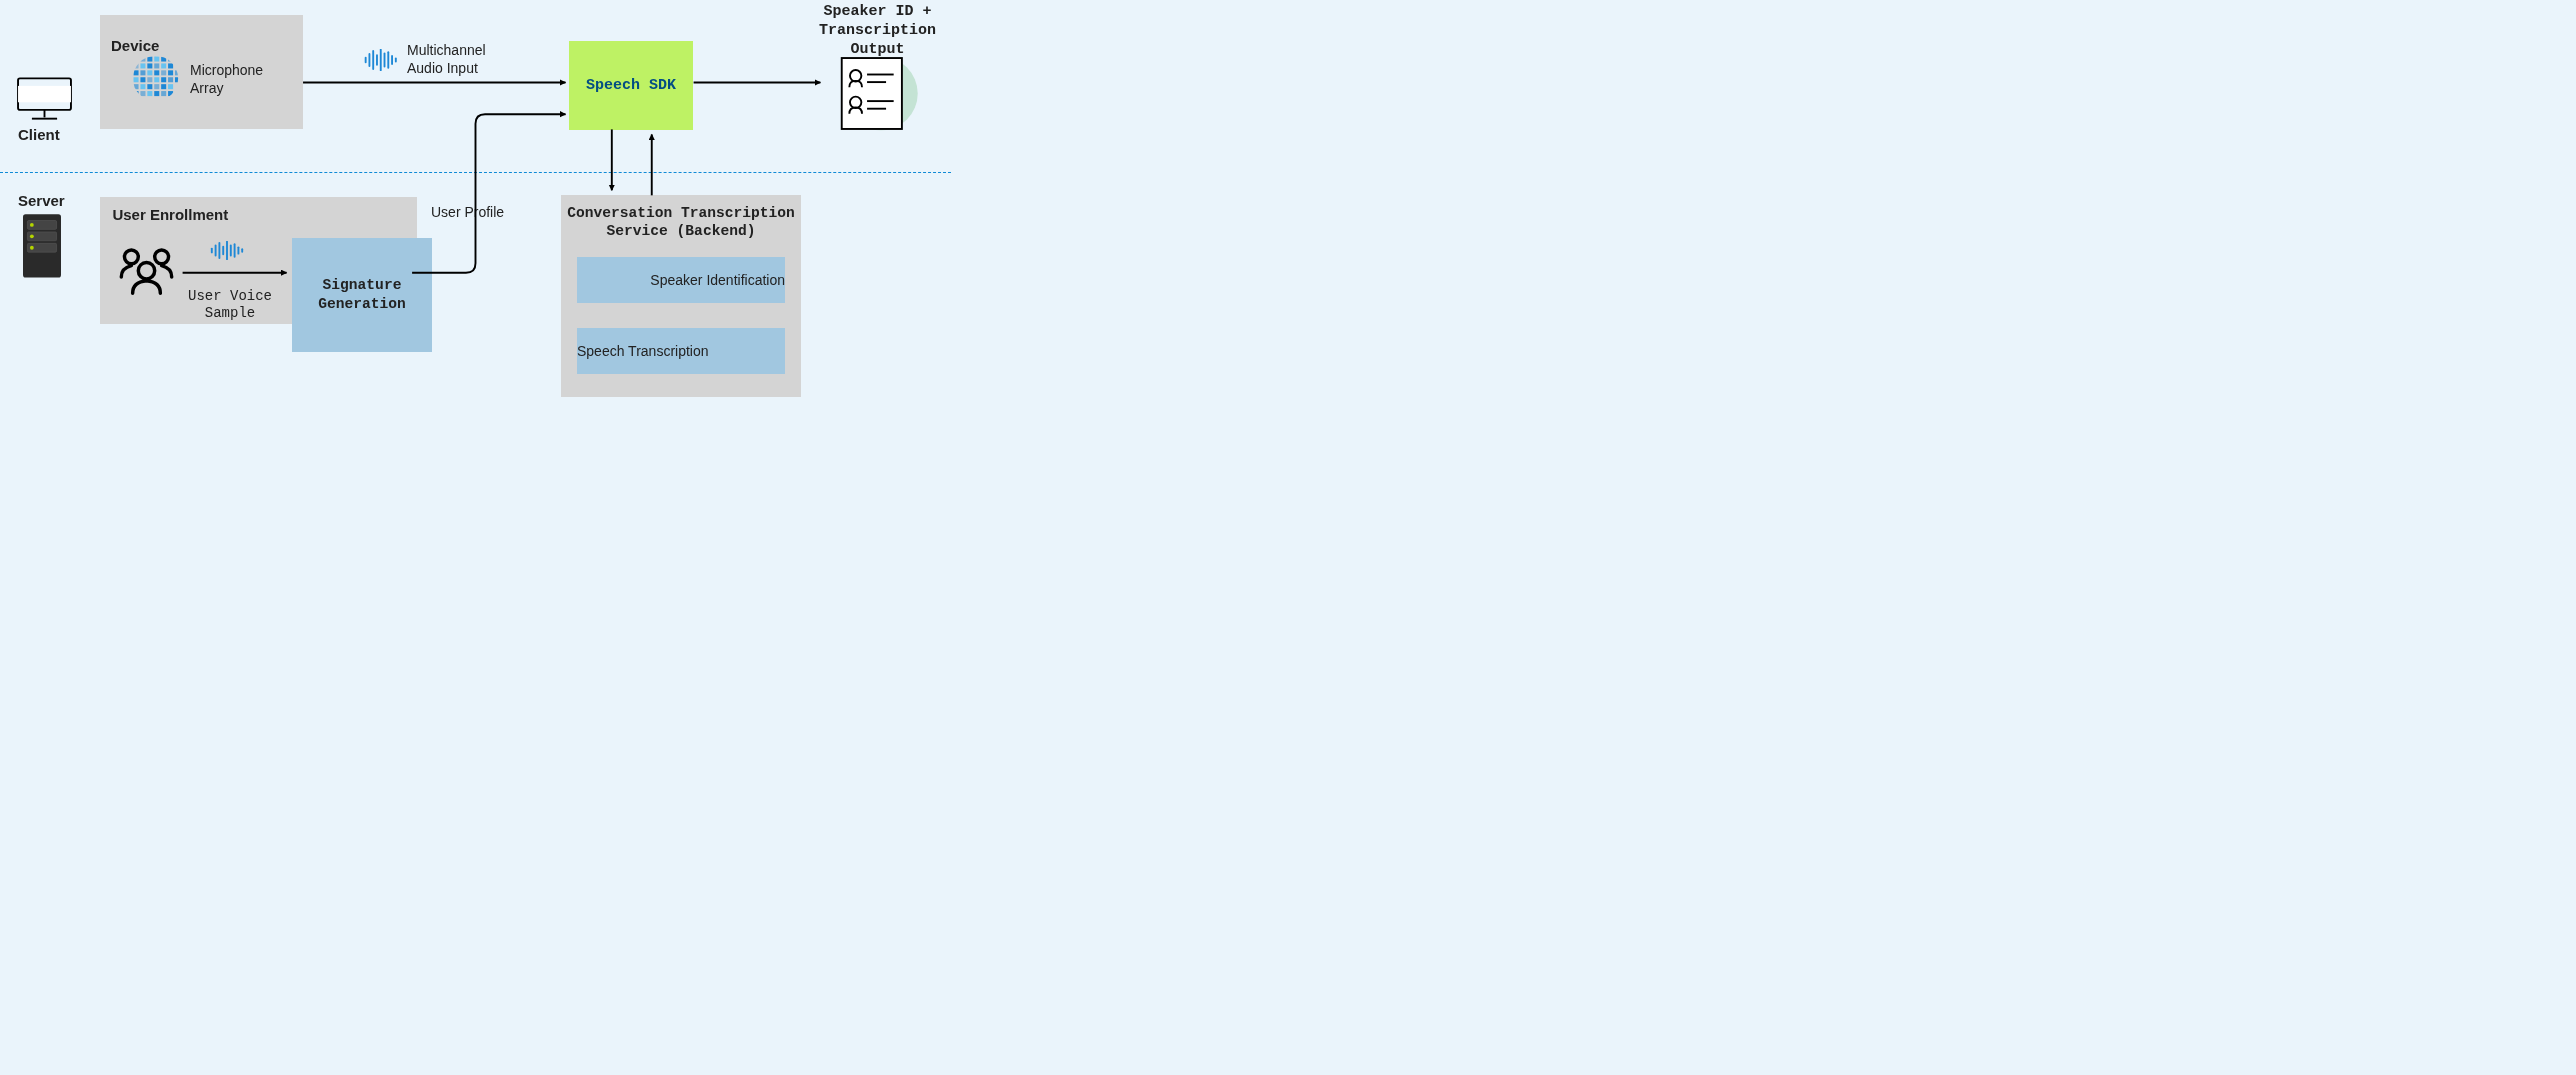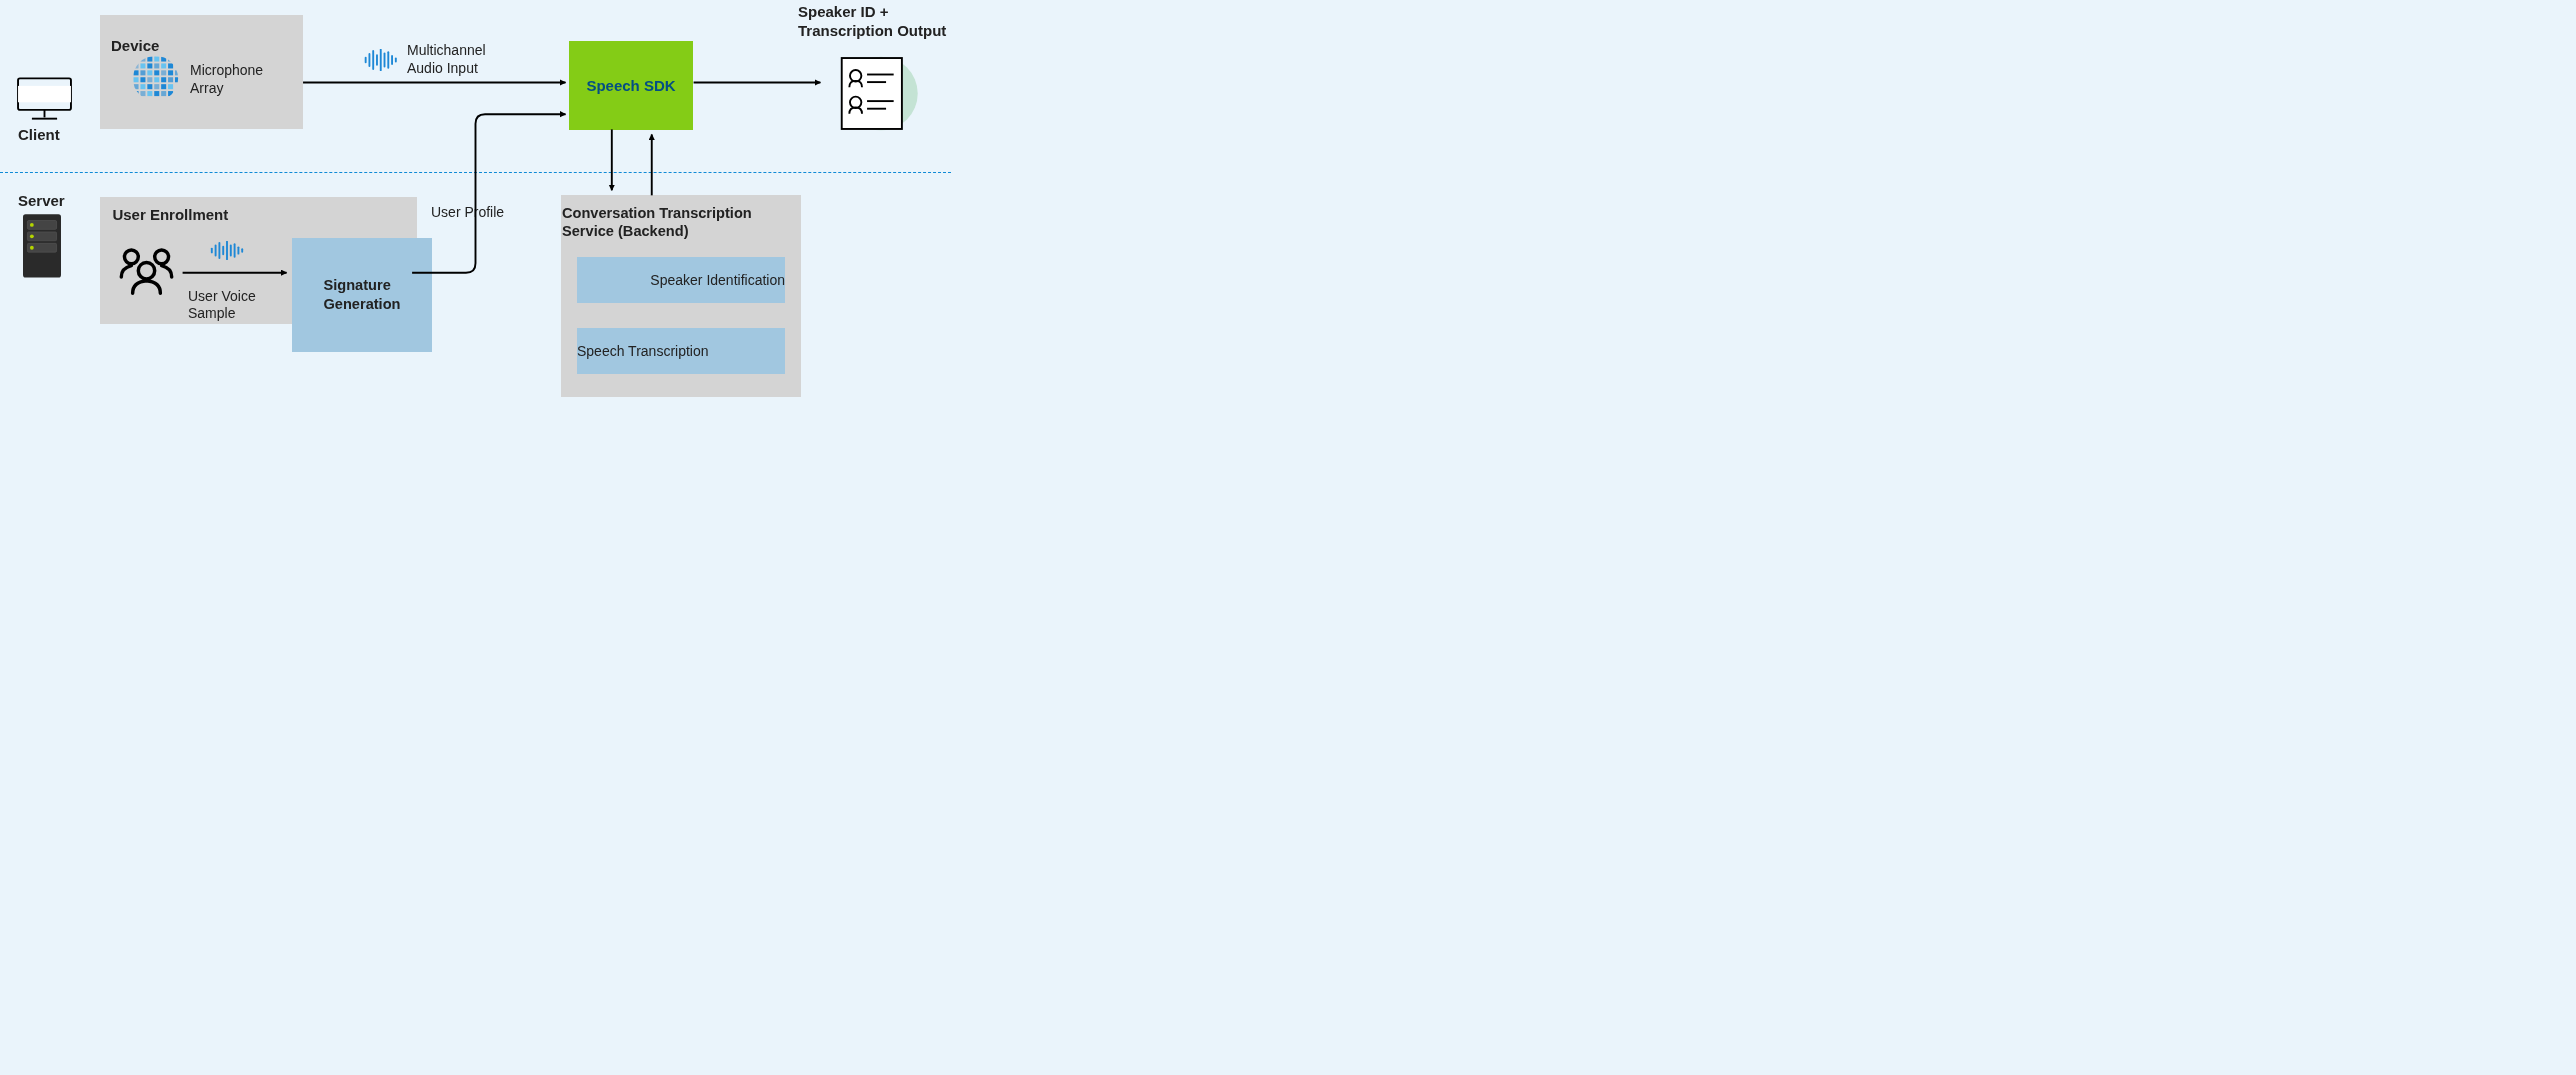--- a/index.html
+++ b/index.html
@@ -14,30 +14,30 @@
   }
   .abs { position: absolute; }
   .graybox {
     background: #d4d4d4;
     border: 0.6px solid #d4d4d4;
   }
   .bluebox {
     background: #a1c7e0;
   }
   .cyanbox {
-    background: #84cc16;
+    background: #bef264;
   }
   .label {
     color: #222;
     font-size: 14px;
   }
   .label-bold {
     font-weight: 700;
   }
-  .label-center { text-align: left; }
+  .label-center { text-align: center; font-family: Liberation Mono, monospace; }
   
   .divider {
     border-top: 1.9px dashed #0f8ad6;
     width: 951px;
     height: 0;
   }
   svg { display: block; }
 </style>
 </head>
 <body>

